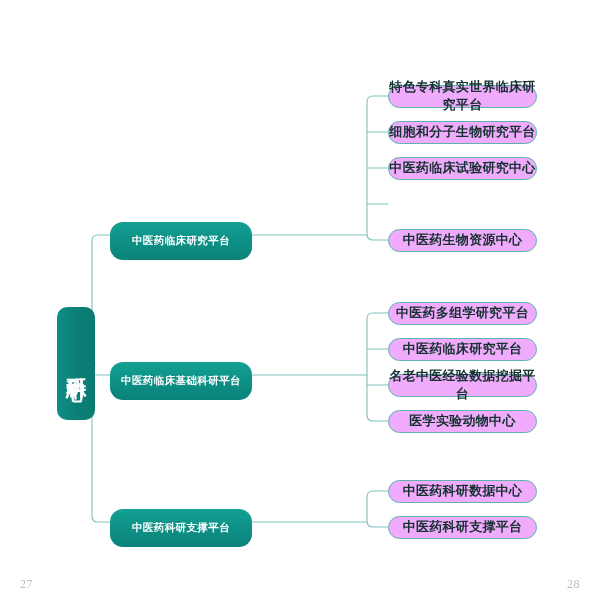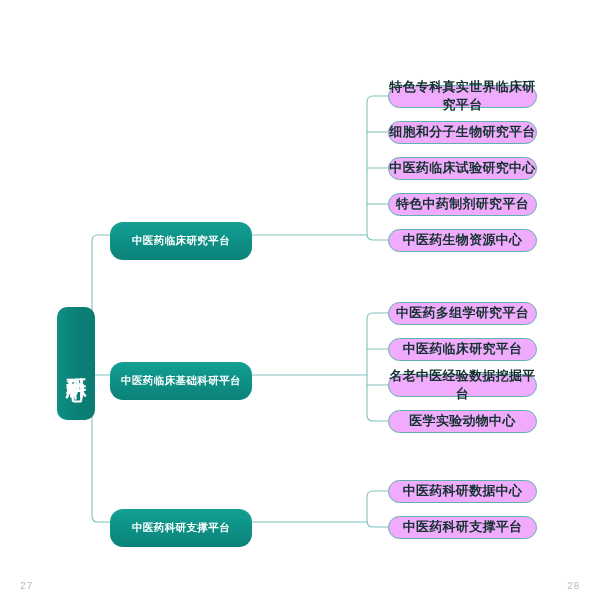--- a/index.html
+++ b/index.html
@@ -69,22 +69,22 @@
     background: #f0abfc;
     border: 1px solid #5fb3ad;
     color: #14312f;
     font-size: 13px;
     font-weight: bold;
     letter-spacing: 0.3px;
   }
   .page-num {
     position: absolute;
     bottom: 8px;
-    font-family: Liberation Mono, monospace;
-    font-size: 10px;
+    font-family: Liberation Serif, serif;
+    font-size: 12px;
     color: #b9bcc0;
     letter-spacing: 0.5px;
   }
   .page-num.left { left: 20px; }
   .page-num.right { right: 20px; margin-top: 15px; }
 </style>
 </head>
 <body>
 
 <div id="page">
@@ -118,21 +118,20 @@
 
   <div class="node branch-node" style="top:222px;">中医药临床研究平台</div>
 
   <div class="node branch-node" style="top:362px;">中医药临床基础科研平台</div>
 
   <div class="node branch-node" style="top:509px;">中医药科研支撑平台</div>
 
   <div class="node leaf-node" style="top:84.5px;">特色专科真实世界临床研究平台</div>
   <div class="node leaf-node" style="top:120.5px;">细胞和分子生物研究平台</div>
   <div class="node leaf-node" style="top:156.5px;">中医药临床试验研究中心</div>
-  <div class="node leaf-node" style="top:192.5px;">特色中药制剂研究平台</div>
   <div class="node leaf-node" style="top:228.5px;">中医药生物资源中心</div>
 
   <div class="node leaf-node" style="top:301.5px;">中医药多组学研究平台</div>
   <div class="node leaf-node" style="top:337.5px;">中医药临床研究平台</div>
   <div class="node leaf-node" style="top:373.5px;">名老中医经验数据挖掘平台</div>
   <div class="node leaf-node" style="top:409.5px;">医学实验动物中心</div>
 
   <div class="node leaf-node" style="top:479.5px;">中医药科研数据中心</div>
   <div class="node leaf-node" style="top:515.5px;">中医药科研支撑平台</div>
 

